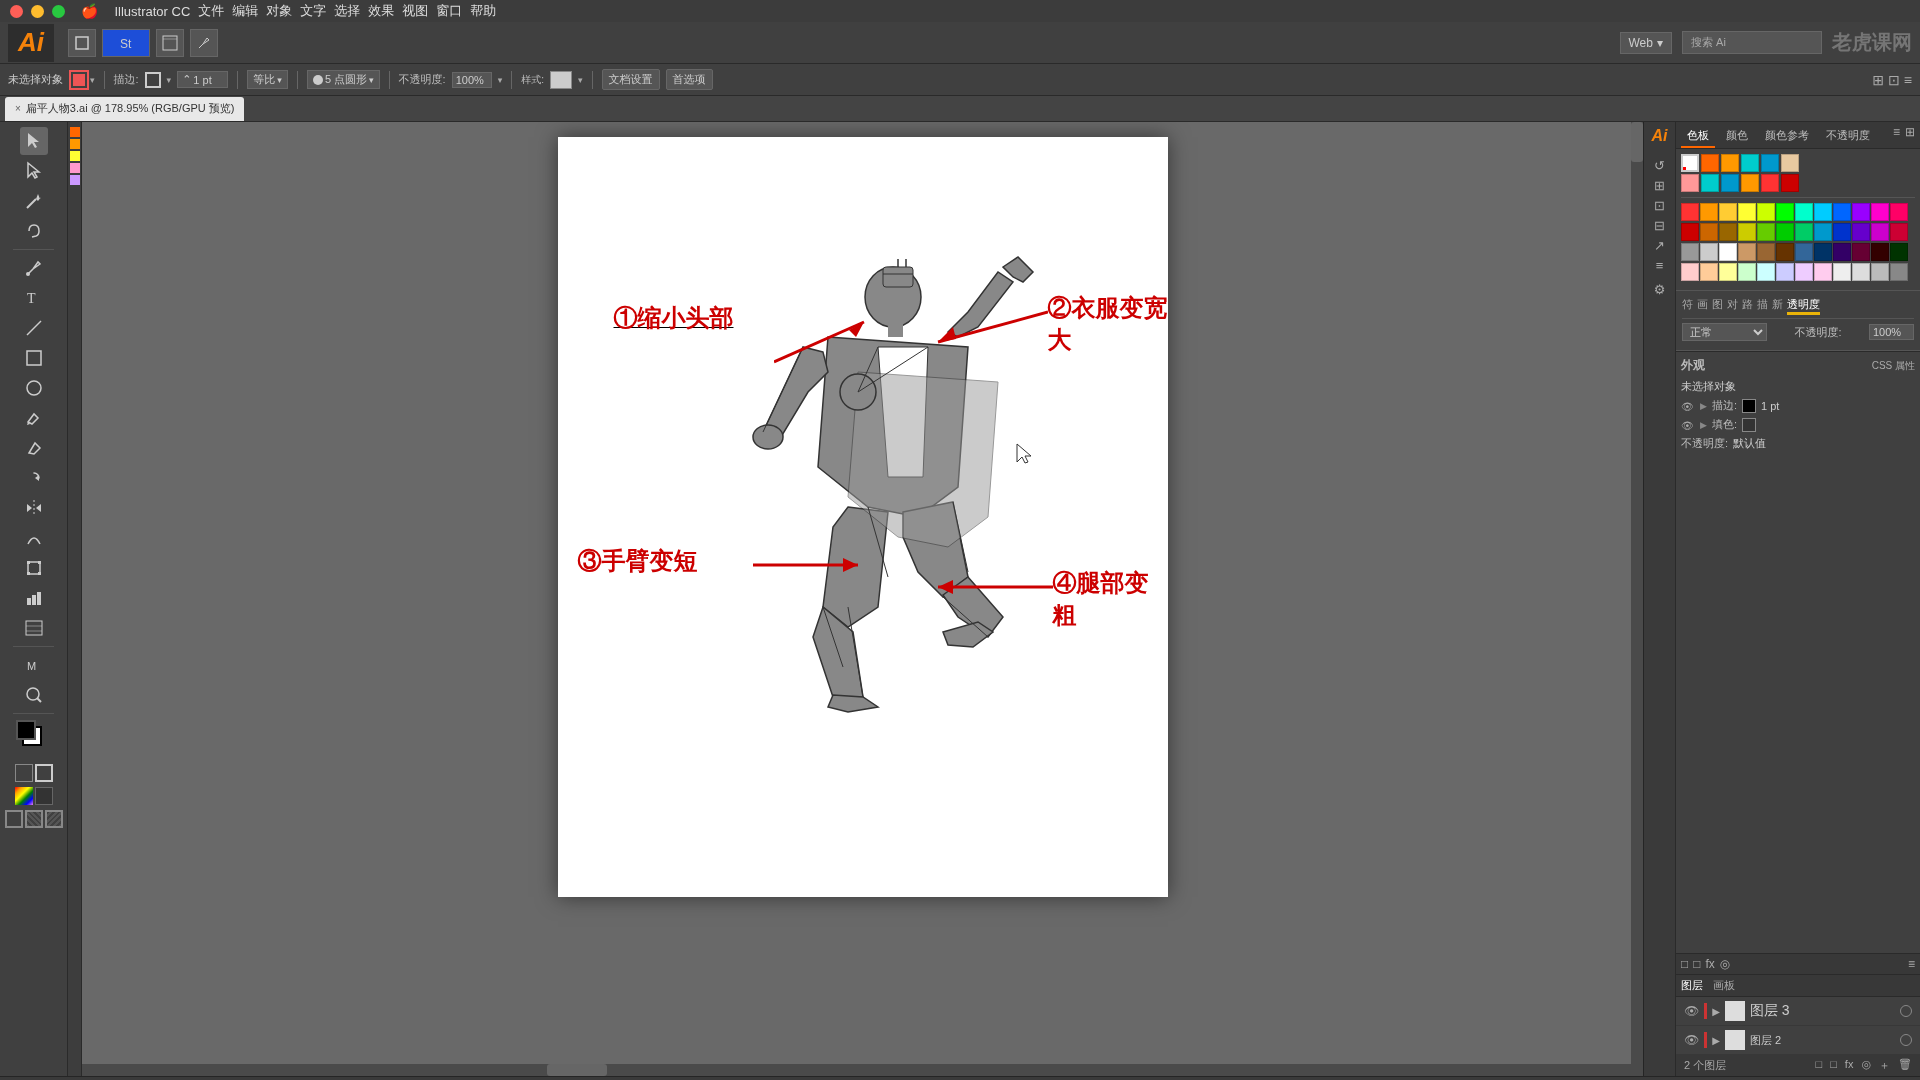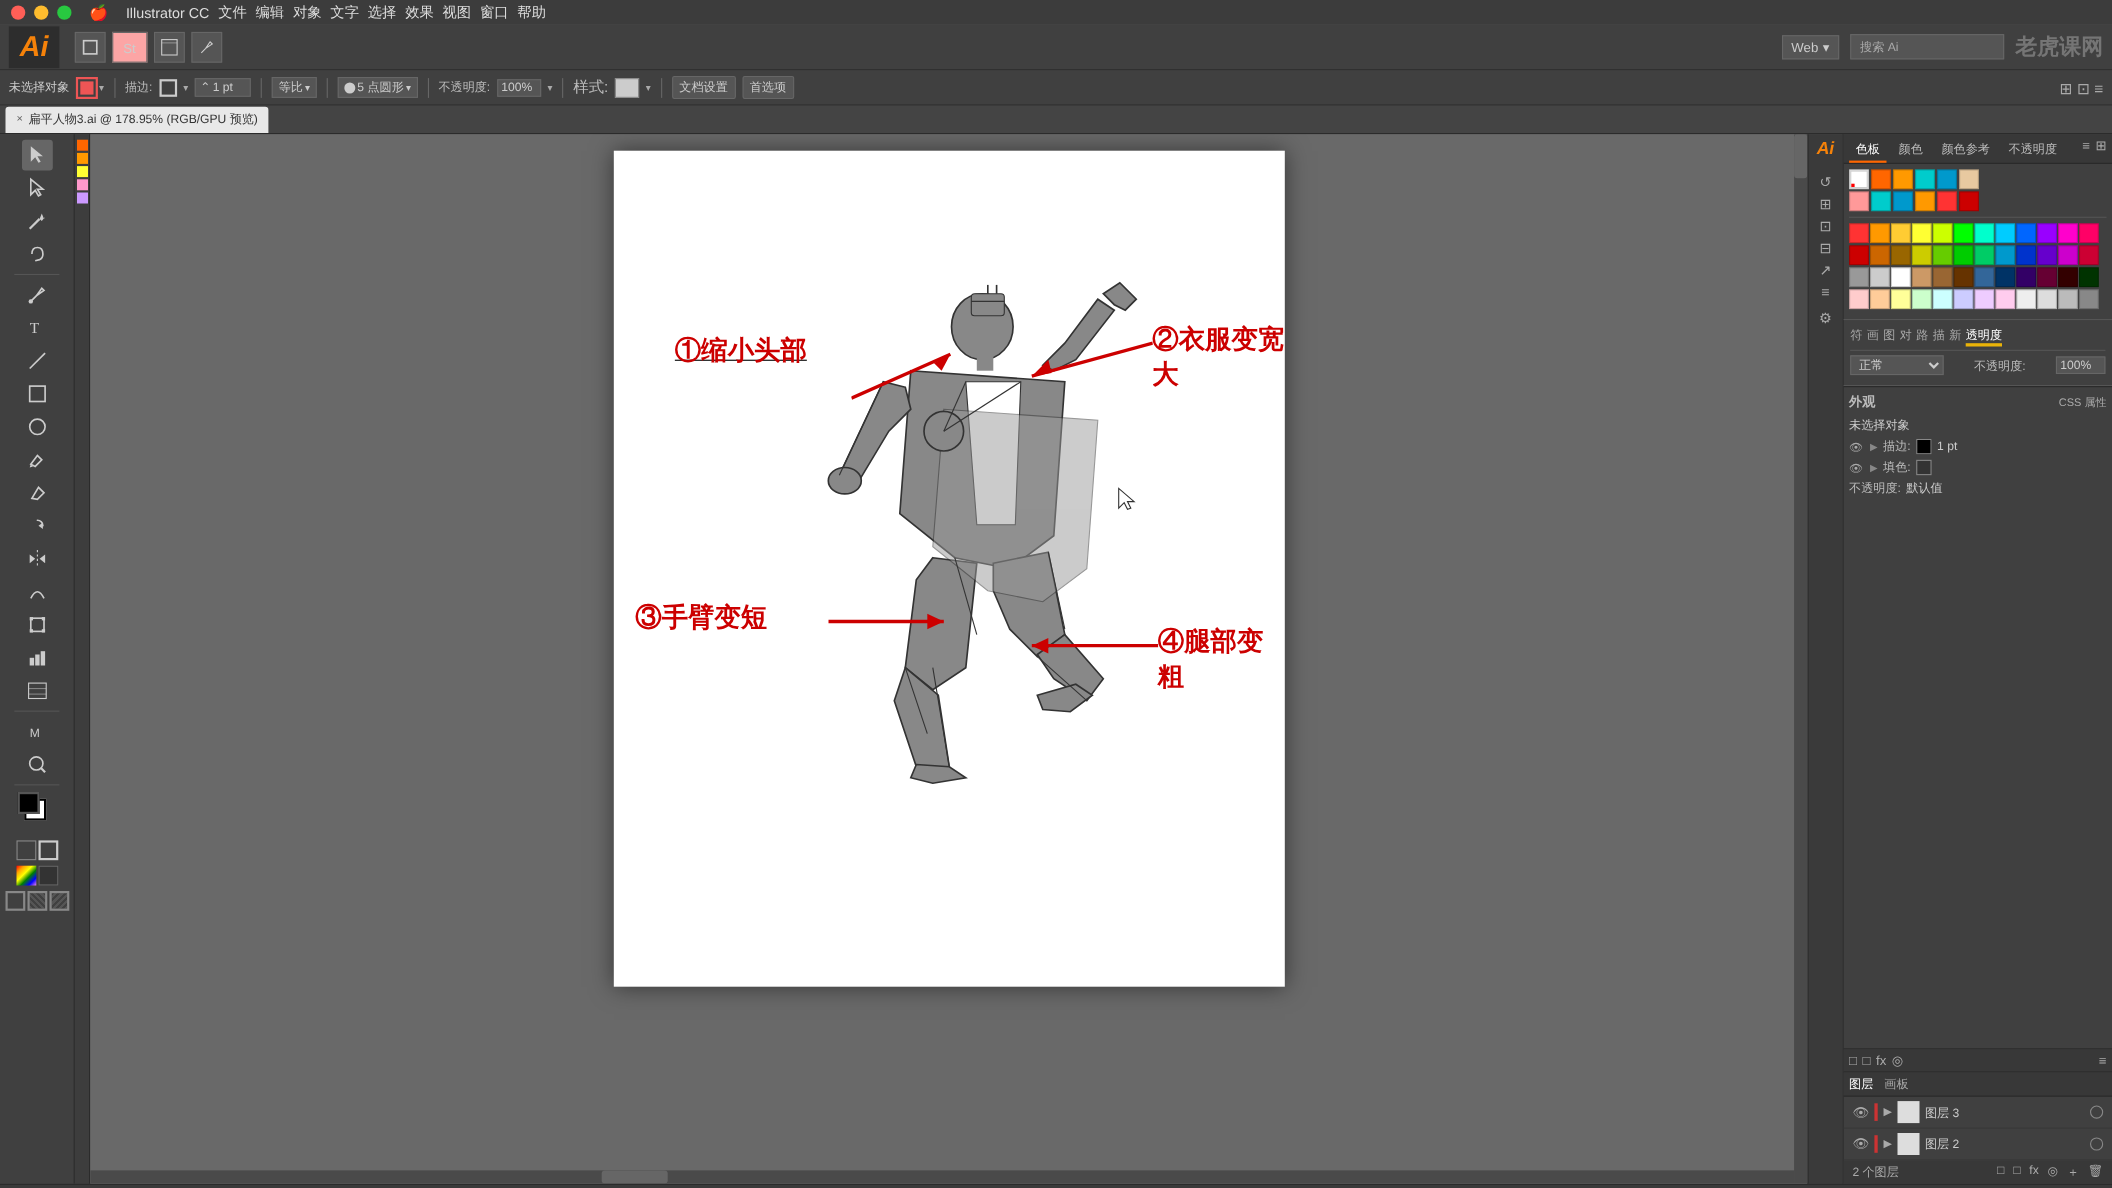--- a/index.html
+++ b/index.html
@@ -390,21 +390,21 @@
   <div style="width:46px;height:38px;background:#2d2d2d;display:flex;align-items:center;justify-content:center;margin-right:4px;">
     <span style="font-size:26px;font-weight:bold;color:#f5820a;font-style:italic;">Ai</span>
   </div>
 
   <div style="display:flex;align-items:center;gap:6px;">
     <div style="width:28px;height:28px;background:#555;border:1px solid #666;display:flex;align-items:center;justify-content:center;cursor:pointer;">
       <svg width="16" height="16" viewBox="0 0 16 16">
           <rect x="2" y="2" width="12" height="12" fill="none" stroke="#ccc" stroke-width="1.5"></rect>
         </svg>
     </div>
-    <div style="width:32px;height:28px;background:#fca5a5;border:1px solid #666;display:flex;align-items:center;justify-content:center;cursor:pointer;">
+    <div style="width:48px;height:28px;background:#1d4ed8;border:1px solid #666;display:flex;align-items:center;justify-content:center;cursor:pointer;">
       <svg width="16" height="16" viewBox="0 0 16 16">
           <text x="2" y="13" font-size="12" fill="#ccc">St</text>
         </svg>
     </div>
     <div style="width:28px;height:28px;background:#555;border:1px solid #666;display:flex;align-items:center;justify-content:center;cursor:pointer;">
       <svg width="16" height="16" viewBox="0 0 16 16">
           <rect x="1" y="1" width="14" height="14" fill="none" stroke="#ccc" stroke-width="1"></rect>
           <line x1="1" y1="4" x2="15" y2="4" stroke="#ccc" stroke-width="0.5"></line>
         </svg>
     </div>
@@ -451,21 +451,21 @@
   <div style="display:flex;align-items:center;gap:2px;background:#555;border:1px solid #666;padding:1px 5px;cursor:pointer;">
     <div style="width:10px;height:10px;background:#ccc;border-radius:50%;"></div>
     <span style="font-size:11px;color:#ccc;">5 点圆形</span>
       <span style="font-size:9px;">▾</span>
   </div>
   <div class="toolbar-divider"></div>
   <span style="font-size:11px;color:#bbb;">不透明度:</span>
   <input type="text" value="100%" style="background: rgb(85, 85, 85); border: 1px solid rgb(102, 102, 102); color: rgb(204, 204, 204); font-size: 11px; width: 40px; padding: 1px 3px; outline: none;">
   <span style="font-size:9px;color:#aaa;">▾</span>
   <div class="toolbar-divider"></div>
-  <span style="font-size:14px;color:#bbb;">样式:</span>
+  <span style="font-size:10px;color:#bbb;">样式:</span>
   <div style="width:22px;height:18px;background:#ccc;border:1px solid #888;cursor:pointer;"></div>
   <span style="font-size:9px;color:#aaa;">▾</span>
   <div class="toolbar-divider"></div>
   <button class="toolbar-btn">文档设置</button>
   <button class="toolbar-btn">首选项</button>
   <div style="flex:1;"></div>
 
   <div style="display:flex;gap:4px;">
     <div style="font-size:14px;color:#aaa;cursor:pointer;">⊞</div>
     <div style="font-size:14px;color:#aaa;cursor:pointer;">⊡</div>
@@ -920,21 +920,21 @@
 
       <div class="layer-item">
         <span style="font-size:12px;color:#aaa;">👁</span>
         <div class="layer-color-bar"></div>
         <span style="font-size:10px;color:#aaa;">▶</span>
         <div class="layer-thumbnail">
           <svg width="16" height="16" viewBox="0 0 16 16">
               <rect x="2" y="2" width="12" height="12" fill="#ddd"></rect>
             </svg>
         </div>
-        <span style="font-size:11px;color:#ccc;">图层 3</span>
+        <span style="font-size:14px;color:#ccc;">图层 3</span>
         <div style="flex:1;"></div>
         <div style="width:12px;height:12px;border-radius:50%;border:1px solid #888;"></div>
       </div>
 
       <div class="layer-item">
         <span style="font-size:12px;color:#aaa;">👁</span>
         <div class="layer-color-bar"></div>
         <span style="font-size:10px;color:#aaa;">▶</span>
         <div class="layer-thumbnail">
           <svg width="16" height="16" viewBox="0 0 16 16">

